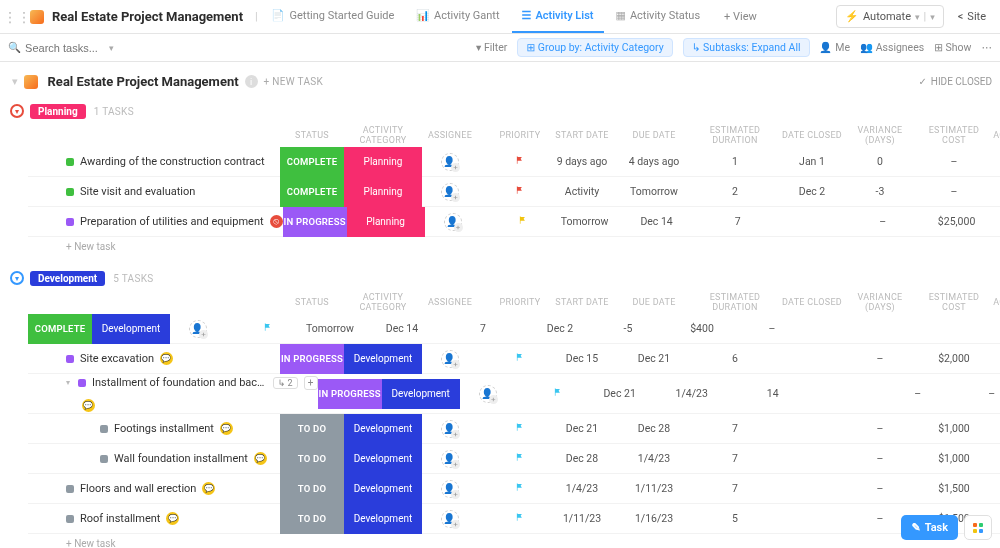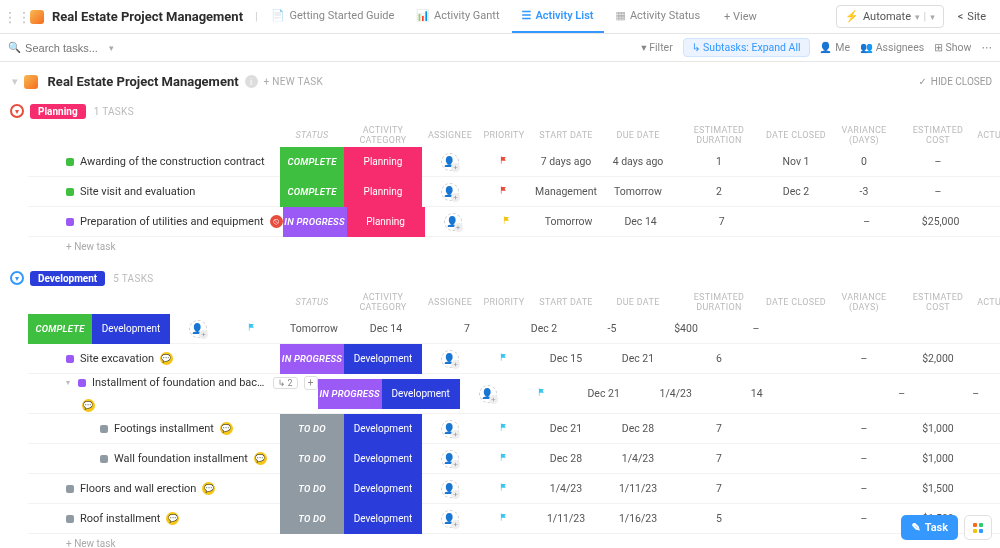--- a/index.html
+++ b/index.html
@@ -34,24 +34,24 @@
   .hideclosed { margin-left:auto; color:#999; font-size:10px; display:flex; align-items:center; gap:4px; cursor:pointer;}
 
   .group { margin-bottom: 14px; }
   .group-head { display:flex; align-items:center; height:24px; padding-left:2px;}
   .collapse-ring { width:14px; height:14px; border:2px solid; border-radius:50%; margin-right:6px; display:flex; align-items:center; justify-content:center; font-size:8px; cursor:pointer;}
   .group-label { font-size:10px; font-weight:700; padding:2px 8px; border-radius:3px; color:#fff; margin-right:8px;}
   .tasks-count { color:#bbb; font-size:10px; letter-spacing:0.3px;}
   .col-headers { display:flex; height:24px; align-items:center;}
   .col-headers > div { color:#bbb; font-size:9px; letter-spacing:0.3px; text-align:center;}
   .name-col { flex: 0 0 252px; padding-left: 38px; text-align:left !important;}
-  .status-col { flex: 0 0 64px; font-style: italic;}
+  .status-col { flex: 0 0 64px;}
   .cat-col { flex: 0 0 78px;}
   .ass-col { flex: 0 0 56px;}
-  .pri-col { flex: 0 0 52px;}
+  .pri-col { flex: 0 0 52px; margin-left: 16px;}
   .date-col { flex: 0 0 72px;}
   .dur-col { flex: 0 0 90px;}
   .dc-col { flex: 0 0 64px;}
   .var-col { flex: 0 0 72px;}
   .ec-col { flex: 0 0 76px;}
   .ac-col { flex: 0 0 64px;}
   .vi-col { flex: 0 0 20px;}
 
   .row { display:flex; align-items:center; height:30px; border-bottom:1px solid #f2f2f2;}
   .row > div { text-align:center; font-size:10.5px; color:#555;}
@@ -125,20 +125,21 @@
 </div>
 
 <div class="filterbar">
   <div class="search-wrap">
     <span>🔍</span>
     <input placeholder="Search tasks..." style="">
     <span class="chev">▾</span>
   </div>
   <div class="spacer"></div>
   <div class="plain">▾ <span>Filter</span></div>
+  <div class="pill">⊞ <span>Group by: Activity Category</span></div>
   <div class="pill">↳ <span>Subtasks: Expand All</span></div>
   <div class="plain">👤 <span>Me</span></div>
   <div class="plain">👥 <span>Assignees</span></div>
   <div class="plain">⊞ <span>Show</span></div>
   <div class="plain">⋯</div>
 </div>
 
 <div class="content">
   <div class="list-header">
     <span style="color:#ccc;cursor:pointer">▾</span>
@@ -184,24 +185,24 @@
               </div>
               <div class="cat-col">
                 <div class="cat-box" style="background:#f72c6e">Planning</div>
               </div>
               <div class="ass-col">
                 <div class="assignee-circle">👤</div>
               </div>
               <div class="pri-col"><svg class="flag red" viewBox="0 0 16 16" fill="currentColor">
                   <path d="M3 2v12h1V9h7l-2-3 2-3H4V2z"></path>
                 </svg></div>
-              <div class="date-col">7 days ago</div>
+              <div class="date-col">9 days ago</div>
               <div class="date-col green-t">4 days ago</div>
               <div class="dur-col">1</div>
-              <div class="dc-col">Nov 1</div>
+              <div class="dc-col">Jan 1</div>
               <div class="var-col">0</div>
               <div class="ec-col">–</div>
               <div class="ac-col">–</div>
               <div class="vi-col"></div>
             </div>
             <div class="row ">
               <div class="name-col">
                 <span class="task-sq" style="background:#3fbf3f"></span>
                 <span class="task-name">Site visit and evaluation</span>
               </div>
@@ -210,21 +211,21 @@
               </div>
               <div class="cat-col">
                 <div class="cat-box" style="background:#f72c6e">Planning</div>
               </div>
               <div class="ass-col">
                 <div class="assignee-circle">👤</div>
               </div>
               <div class="pri-col"><svg class="flag red" viewBox="0 0 16 16" fill="currentColor">
                   <path d="M3 2v12h1V9h7l-2-3 2-3H4V2z"></path>
                 </svg></div>
-              <div class="date-col">Management</div>
+              <div class="date-col">Activity</div>
               <div class="date-col green-t">Tomorrow</div>
               <div class="dur-col">2</div>
               <div class="dc-col">Dec 2</div>
               <div class="var-col">-3</div>
               <div class="ec-col">–</div>
               <div class="ac-col">–</div>
               <div class="vi-col"></div>
             </div>
             <div class="row ">
               <div class="name-col">

